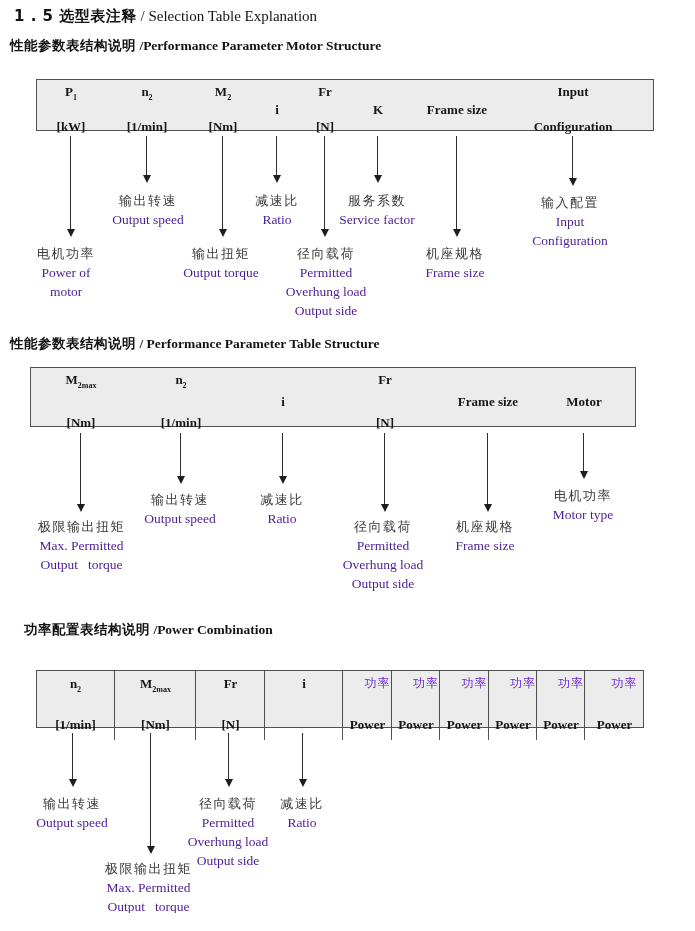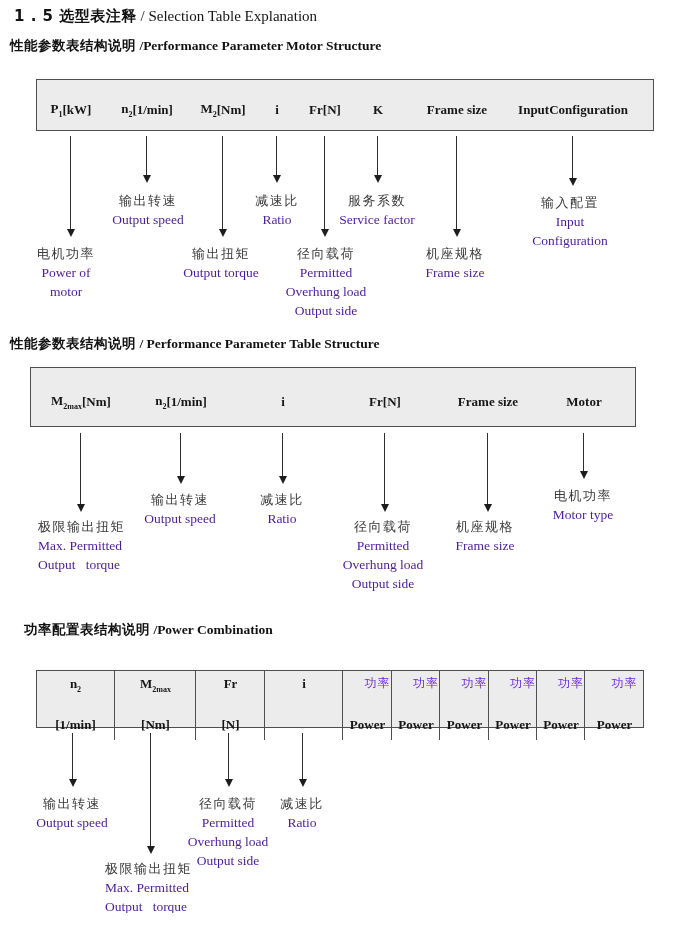--- a/index.html
+++ b/index.html
@@ -13,21 +13,21 @@
   #title .tcn { font-family:"DejaVu Sans","Liberation Sans",sans-serif; font-weight:bold; font-size:15px; color:#141414; letter-spacing:0.5px; }
   #title .ten { font-family:"Liberation Serif",serif; font-size:15px; color:#141414; }
   
   .sheading { position:absolute; white-space:nowrap; }
   .hcn { font-family:"DejaVu Sans","Liberation Sans",sans-serif; font-weight:bold; font-size:13.5px; color:#121212; letter-spacing:0.5px; }
   .hen { font-family:"Liberation Serif",serif; font-weight:bold; font-size:13.5px; color:#121212; }
   
   .ptable { position:absolute; background:#ececec; border:1px solid #4f4f4f; }
   .tcol {
     position:absolute; top:0; height:100%; transform:translateX(-50%);
-    display:flex; flex-direction:row; justify-content:space-between; align-items:center;
+    display:flex; flex-direction:column; justify-content:space-between; align-items:center;
     padding:5px 0 6px; white-space:nowrap;
   }
   .tcol.single { justify-content:center; }
   .tcell {
     position:absolute; top:0; height:100%; border-left:1px solid #4f4f4f;
     display:flex; flex-direction:column; justify-content:space-between; align-items:center;
     padding:6px 0 7px; white-space:nowrap;
   }
   .tcell.first { border-left:none; }
   .hl { font-weight:bold; font-size:13px; line-height:1.15; color:#161616;
@@ -35,21 +35,21 @@
   .hl sub { font-size:8px; }
   .hl.cnh { font-weight:normal; font-family:"DejaVu Sans","Liberation Sans",sans-serif;
             font-size:12px; color:#6d28d9; letter-spacing:1px;margin-left:20px; }
   
   .arrow { position:absolute; width:9px; display:flex; flex-direction:column; align-items:center; }
   .shaft { width:1px; flex:1 1 auto; background:#2d2d2d; }
   .ahead { width:0; height:0; flex:0 0 auto;
            border-left:4px solid transparent; border-right:4px solid transparent;
            border-top:8px solid #1d1d1d; }
   
-  .callout { position:absolute; white-space:pre; text-align:left; }
+  .callout { position:absolute; white-space:pre; text-align:center; }
   .callout.center { transform:translateX(-50%); text-align:center; }
   .ccn { font-family:"DejaVu Sans","Liberation Sans",sans-serif; font-size:13px;
          color:#3a3a3a; letter-spacing:1.5px; line-height:19px; }
   .cen { font-family:"Liberation Serif",serif; font-size:13.5px; color:#4c1d95; line-height:19px; }
 </style>
 </head>
 <body>
 
 <div id="page">
   <div id="title">

